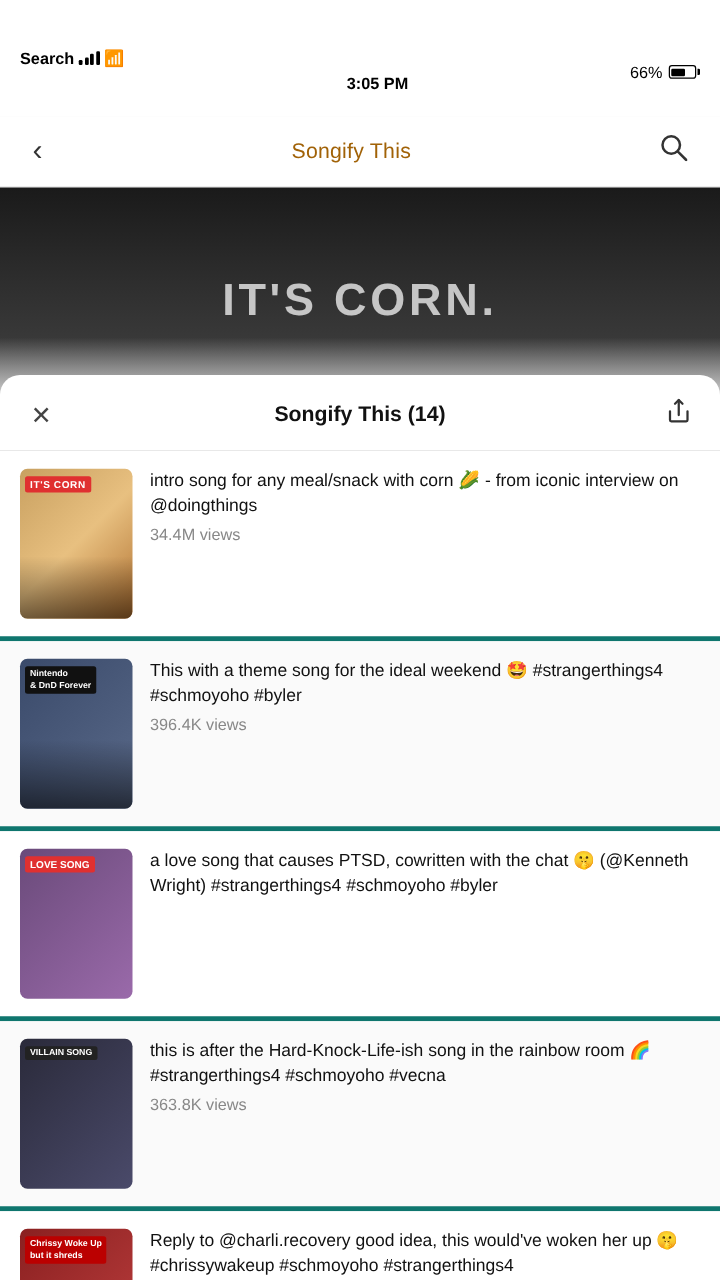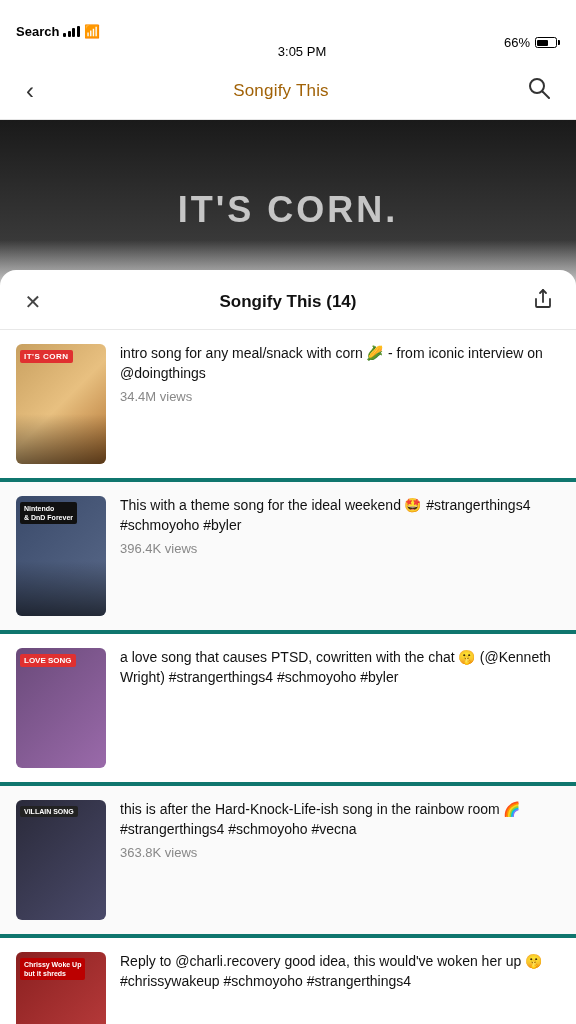--- a/index.html
+++ b/index.html
@@ -11,27 +11,27 @@
       font-family: -apple-system, BlinkMacSystemFont, 'Helvetica Neue', sans-serif;
       overflow-x: hidden;
     }
 
     
     .status-bar {
       background: #fff;
       display: flex;
       justify-content: space-between;
       align-items: center;
-      padding: 4px 16px;
+      padding: 19px 16px;
       font-size: 13px;
       font-weight: 600;
       color: #000;
     }
     .status-left { display: flex; align-items: center; gap: 4px; }
-    .status-center { font-weight: 400; margin-top: 40px; }
+    .status-center { font-weight: 700; margin-top: 40px; }
     .status-right { display: flex; align-items: center; gap: 5px; font-weight: 500; margin-top: 22px; }
 
     
     .nav-bar {
       background: #fff;
       display: flex;
       justify-content: space-between;
       align-items: center;
       padding: 10px 18px;
       border-bottom: 1px solid #e5e5e5;

